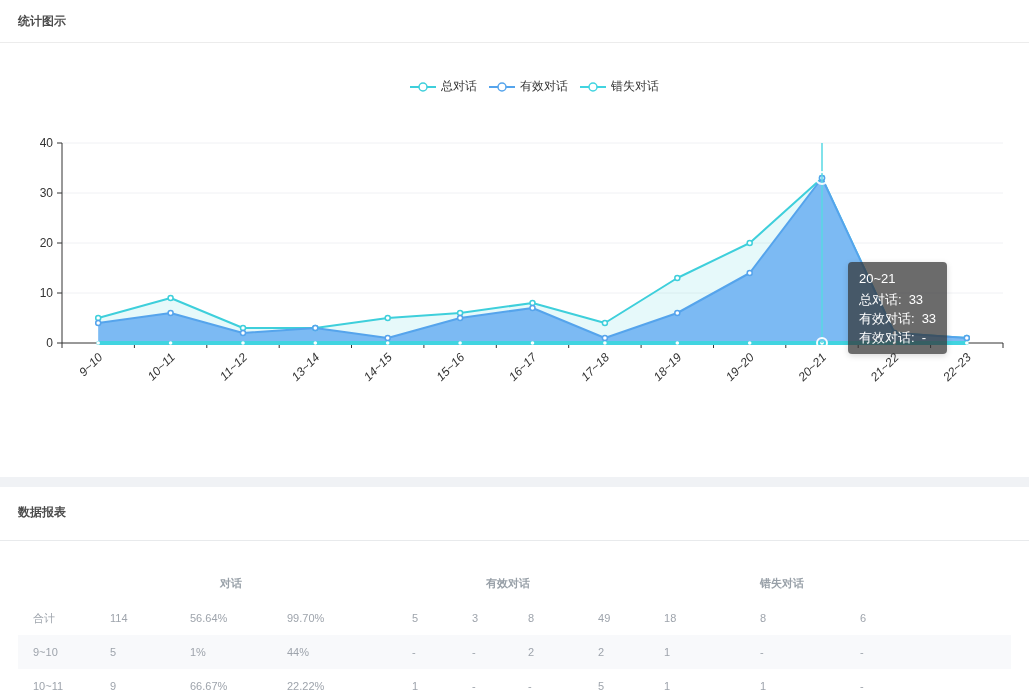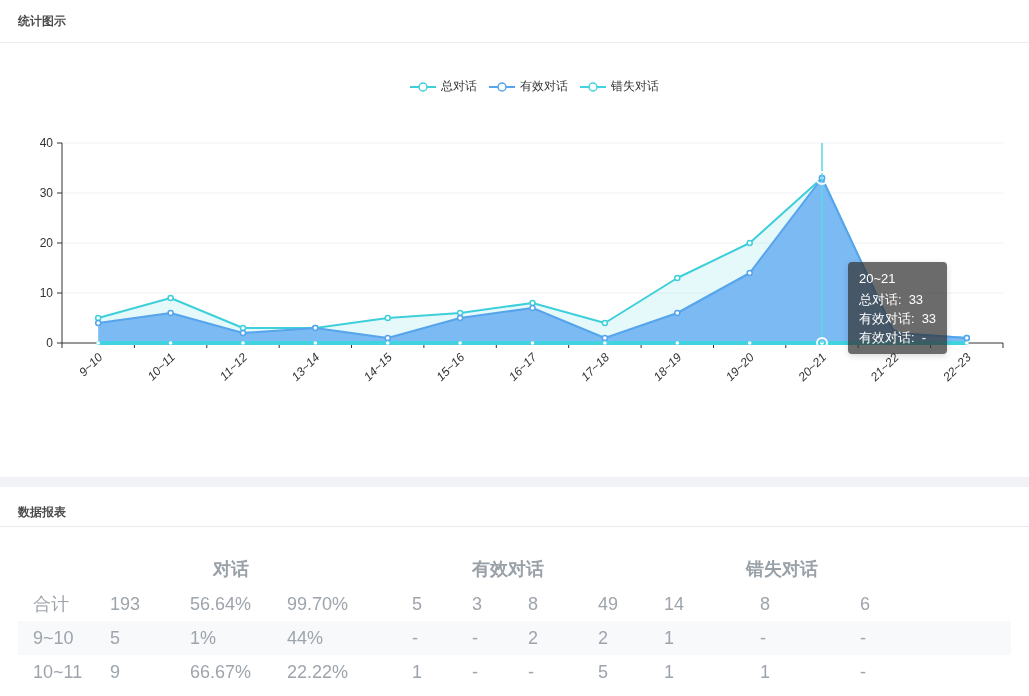--- a/index.html
+++ b/index.html
@@ -25,26 +25,26 @@
     position:absolute; left:848px; top:219px; z-index:3;
     background:rgba(50,50,50,0.72); border-radius:4px; padding:7px 11px;
     color:#fff; font-size:13px; line-height:19px; white-space:nowrap;
     box-shadow:0 2px 6px rgba(0,0,0,0.15);
   }
   .tt-title { font-size:13px; margin-bottom:2px; }
   .tt-row { display:flex; }
   .tt-row .tt-val { margin-left:7px; }
   .divider-band { height:10px; background:#f0f2f5; }
   .section-title.report {
-    height:40px; line-height:51px; border-bottom:1px solid #e8eaec;
+    height:54px; line-height:51px; border-bottom:1px solid #e8eaec;
   }
   .table-wrap { padding:24px 18px 0 18px; }
   table { border-collapse:collapse; table-layout:fixed; width:993px; }
   th, td {
-    font-size:18px; color:#9ea4ac; text-align:left; font-weight:normal;
+    font-size:11px; color:#9ea4ac; text-align:left; font-weight:normal;
     padding:0 0 0 10px; overflow:hidden; white-space:nowrap;
   }
   thead th { height:36px; font-weight:700; color:#98a0a8; text-align:center; padding:0; }
   thead th .gh { position:relative; left:-20px; }
   thead th.missed .gh { left:0; }
   tbody td { height:34px; }
   tbody td:first-child { padding-left:15px; }
   tbody tr.striped { background:#f8f9fb; }
 </style>
 </head>
@@ -234,28 +234,28 @@
           <th></th>
           <th colspan="3"><span class="gh">对话</span></th>
           <th colspan="4"><span class="gh">有效对话</span></th>
           <th colspan="3" class="missed"><span class="gh">错失对话</span></th>
           <th></th>
         </tr>
       </thead>
       <tbody>
         <tr>
           <td>合计</td>
-          <td>193</td>
+          <td>114</td>
           <td>56.64%</td>
           <td>99.70%</td>
           <td>5</td>
           <td>3</td>
           <td>8</td>
           <td>49</td>
-          <td>14</td>
+          <td>18</td>
           <td>8</td>
           <td>6</td>
           <td></td>
         </tr>
         <tr class="striped">
           <td>9~10</td>
           <td>5</td>
           <td>1%</td>
           <td>44%</td>
           <td>-</td>

